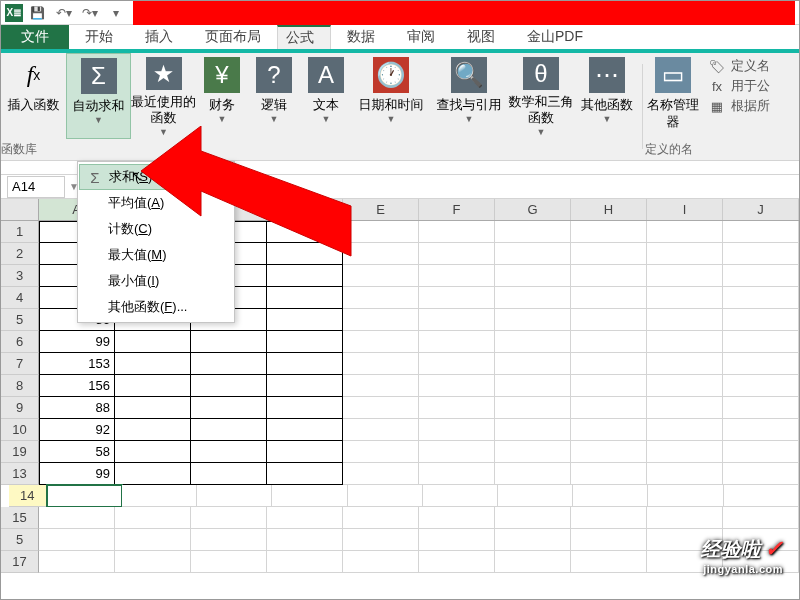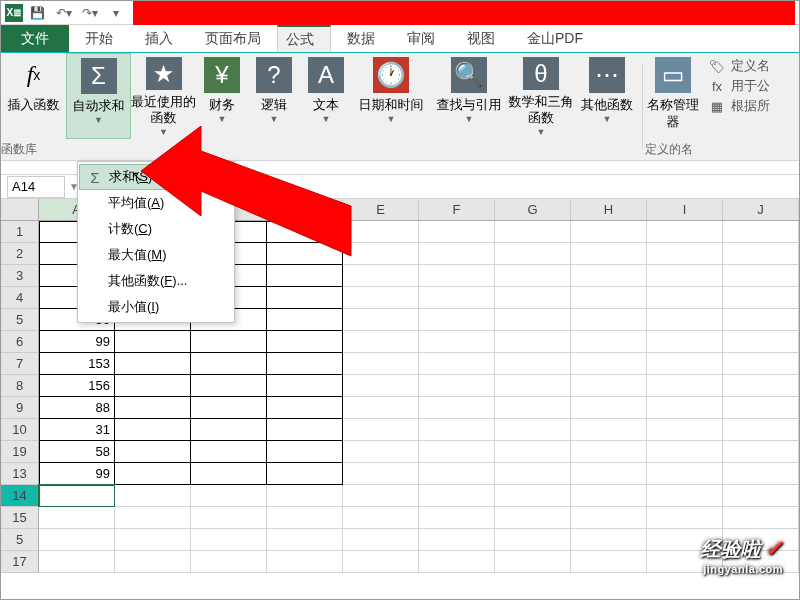--- a/index.html
+++ b/index.html
@@ -5,21 +5,21 @@
     * { margin: 0; padding: 0; box-sizing: border-box; font-family: "Microsoft YaHei", "Segoe UI", sans-serif; }
     body { width: 800px; height: 600px; overflow: hidden; background: #fff; position: relative; border: 1px solid #999; }
     
     
     .titlebar { height: 24px; background: #fff; border-bottom: 1px solid #d4d4d4; display: flex; align-items: center; padding: 0 4px; gap: 4px; }
     .excel-icon { width: 18px; height: 18px; background: #217346; color: #fff; font-size: 10px; display: flex; align-items: center; justify-content: center; font-weight: bold; }
     .qat-btn { width: 22px; height: 22px; display: flex; align-items: center; justify-content: center; color: #666; font-size: 12px; }
     .red-banner { flex: 1; height: 24px; background: #ff0000; margin-left: 2px; }
     
     
-    .tabs { height: 28px; background: #fff; display: flex; align-items: stretch; border-bottom: 1px solid #14b8a6; }
+    .tabs { height: 28px; background: #fff; display: flex; align-items: stretch; border-bottom: 4px solid #14b8a6; }
     .tab { padding: 0 16px; display: flex; align-items: center; font-size: 14px; color: #444; cursor: pointer; }
     .tab.file { background: #217346; color: #fff; padding: 0 20px; }
     .tab.active { background: #f0f0f0; border-top: 2px solid #217346; border-left: 1px solid #d4d4d4; border-right: 1px solid #d4d4d4; padding-left: 8px; }
     
     
     .ribbon { height: 108px; background: #f0f0f0; display: flex; border-bottom: 1px solid #d4d4d4; }
     .ribbon-group { display: flex; flex-direction: column; height: 100%; }
     .ribbon-items { display: flex; flex: 1; }
     .ribbon-label { font-size: 12px; color: #666; text-align: left; padding: 2px 0 4px 0; }
     .big-btn { width: 65px; height: 86px; display: flex; flex-direction: column; align-items: center; justify-content: flex-start; padding-top: 4px; font-size: 13px; text-align: center; line-height: 1.3; cursor: pointer; }
@@ -39,21 +39,21 @@
     
     
     .grid-area { position: relative; background: #fff; }
     .col-headers { display: flex; height: 22px; background: #e6e6e6; border-bottom: 1px solid #aaa; }
     .corner { width: 38px; border-right: 1px solid #aaa; background: #e6e6e6; }
     .col-h { width: 76px; border-right: 1px solid #ccc; font-size: 13px; color: #444; display: flex; align-items: center; justify-content: center; }
     .col-h.sel { background: #d3e5d4; }
     .grid-body { display: flex; flex-direction: column; }
     .row { display: flex; height: 22px; }
     .row-h { width: 38px; border-right: 1px solid #aaa; border-bottom: 1px solid #ccc; font-size: 13px; color: #444; display: flex; align-items: center; justify-content: center; background: #e6e6e6; }
-    .row-h.sel { background: #14b8a6; }
+    .row-h.sel { background: #fef9c3; margin-left: 8px; }
     .cell { width: 76px; border-right: 1px solid #d4d4d4; border-bottom: 1px solid #d4d4d4; font-size: 13px; display: flex; align-items: center; justify-content: flex-end; padding-right: 4px; background: #fff; }
     .cell.tbl { border-right: 1px solid #000; border-bottom: 1px solid #000; }
     .cell.tbl-top { border-top: 1px solid #000; }
     .cell.tbl-left { border-left: 1px solid #000; }
     .cell.active { outline: 2px solid #217346; outline-offset: -1px; }
     
     
     .dropdown-menu { position: absolute; left: 76px; top: 160px; width: 158px; background: #fff; border: 1px solid #c5c5c5; box-shadow: 2px 2px 6px rgba(0,0,0,0.2); z-index: 100; padding: 2px 0; }
     .menu-item { height: 26px; display: flex; align-items: center; padding: 0 8px 0 30px; font-size: 13px; position: relative; cursor: pointer; }
     .menu-item.hov { background: #cce4d6; border: 1px solid #92c4a6; margin: 0 1px; padding-left: 29px; }
@@ -312,21 +312,21 @@
         <div class="cell tbl"></div>
         <div class="cell"></div>
         <div class="cell"></div>
         <div class="cell"></div>
         <div class="cell"></div>
         <div class="cell"></div>
         <div class="cell"></div>
       </div>
       <div class="row">
         <div class="row-h">10</div>
-        <div class="cell tbl tbl-left">31</div>
+        <div class="cell tbl tbl-left">92</div>
         <div class="cell tbl"></div>
         <div class="cell tbl"></div>
         <div class="cell tbl"></div>
         <div class="cell"></div>
         <div class="cell"></div>
         <div class="cell"></div>
         <div class="cell"></div>
         <div class="cell"></div>
         <div class="cell"></div>
       </div>
@@ -419,24 +419,24 @@
   <div class="menu-item">
     <span><span>平均值</span>(<span class="u">A</span>)</span>
   </div>
   <div class="menu-item">
     <span><span>计数</span>(<span class="u">C</span>)</span>
   </div>
   <div class="menu-item">
     <span><span>最大值</span>(<span class="u">M</span>)</span>
   </div>
   <div class="menu-item">
+    <span><span>最小值</span>(<span class="u">I</span>)</span>
+  </div>
+  <div class="menu-item">
     <span><span>其他函数</span>(<span class="u">F</span>)<span>...</span></span>
-  </div>
-  <div class="menu-item">
-    <span><span>最小值</span>(<span class="u">I</span>)</span>
   </div>
 </div>
 
 <svg class="red-arrow" style="left:130px;top:125px;width:230px;height:160px;">
   <defs></defs>
   <polygon points="10,45 70,0 70,25 220,80 220,130 70,65 70,90" fill="#ff0000" stroke="#cc0000" stroke-width="1"></polygon>
 </svg>
 <span class="cursor">↖</span>
 
 <div class="watermark">

